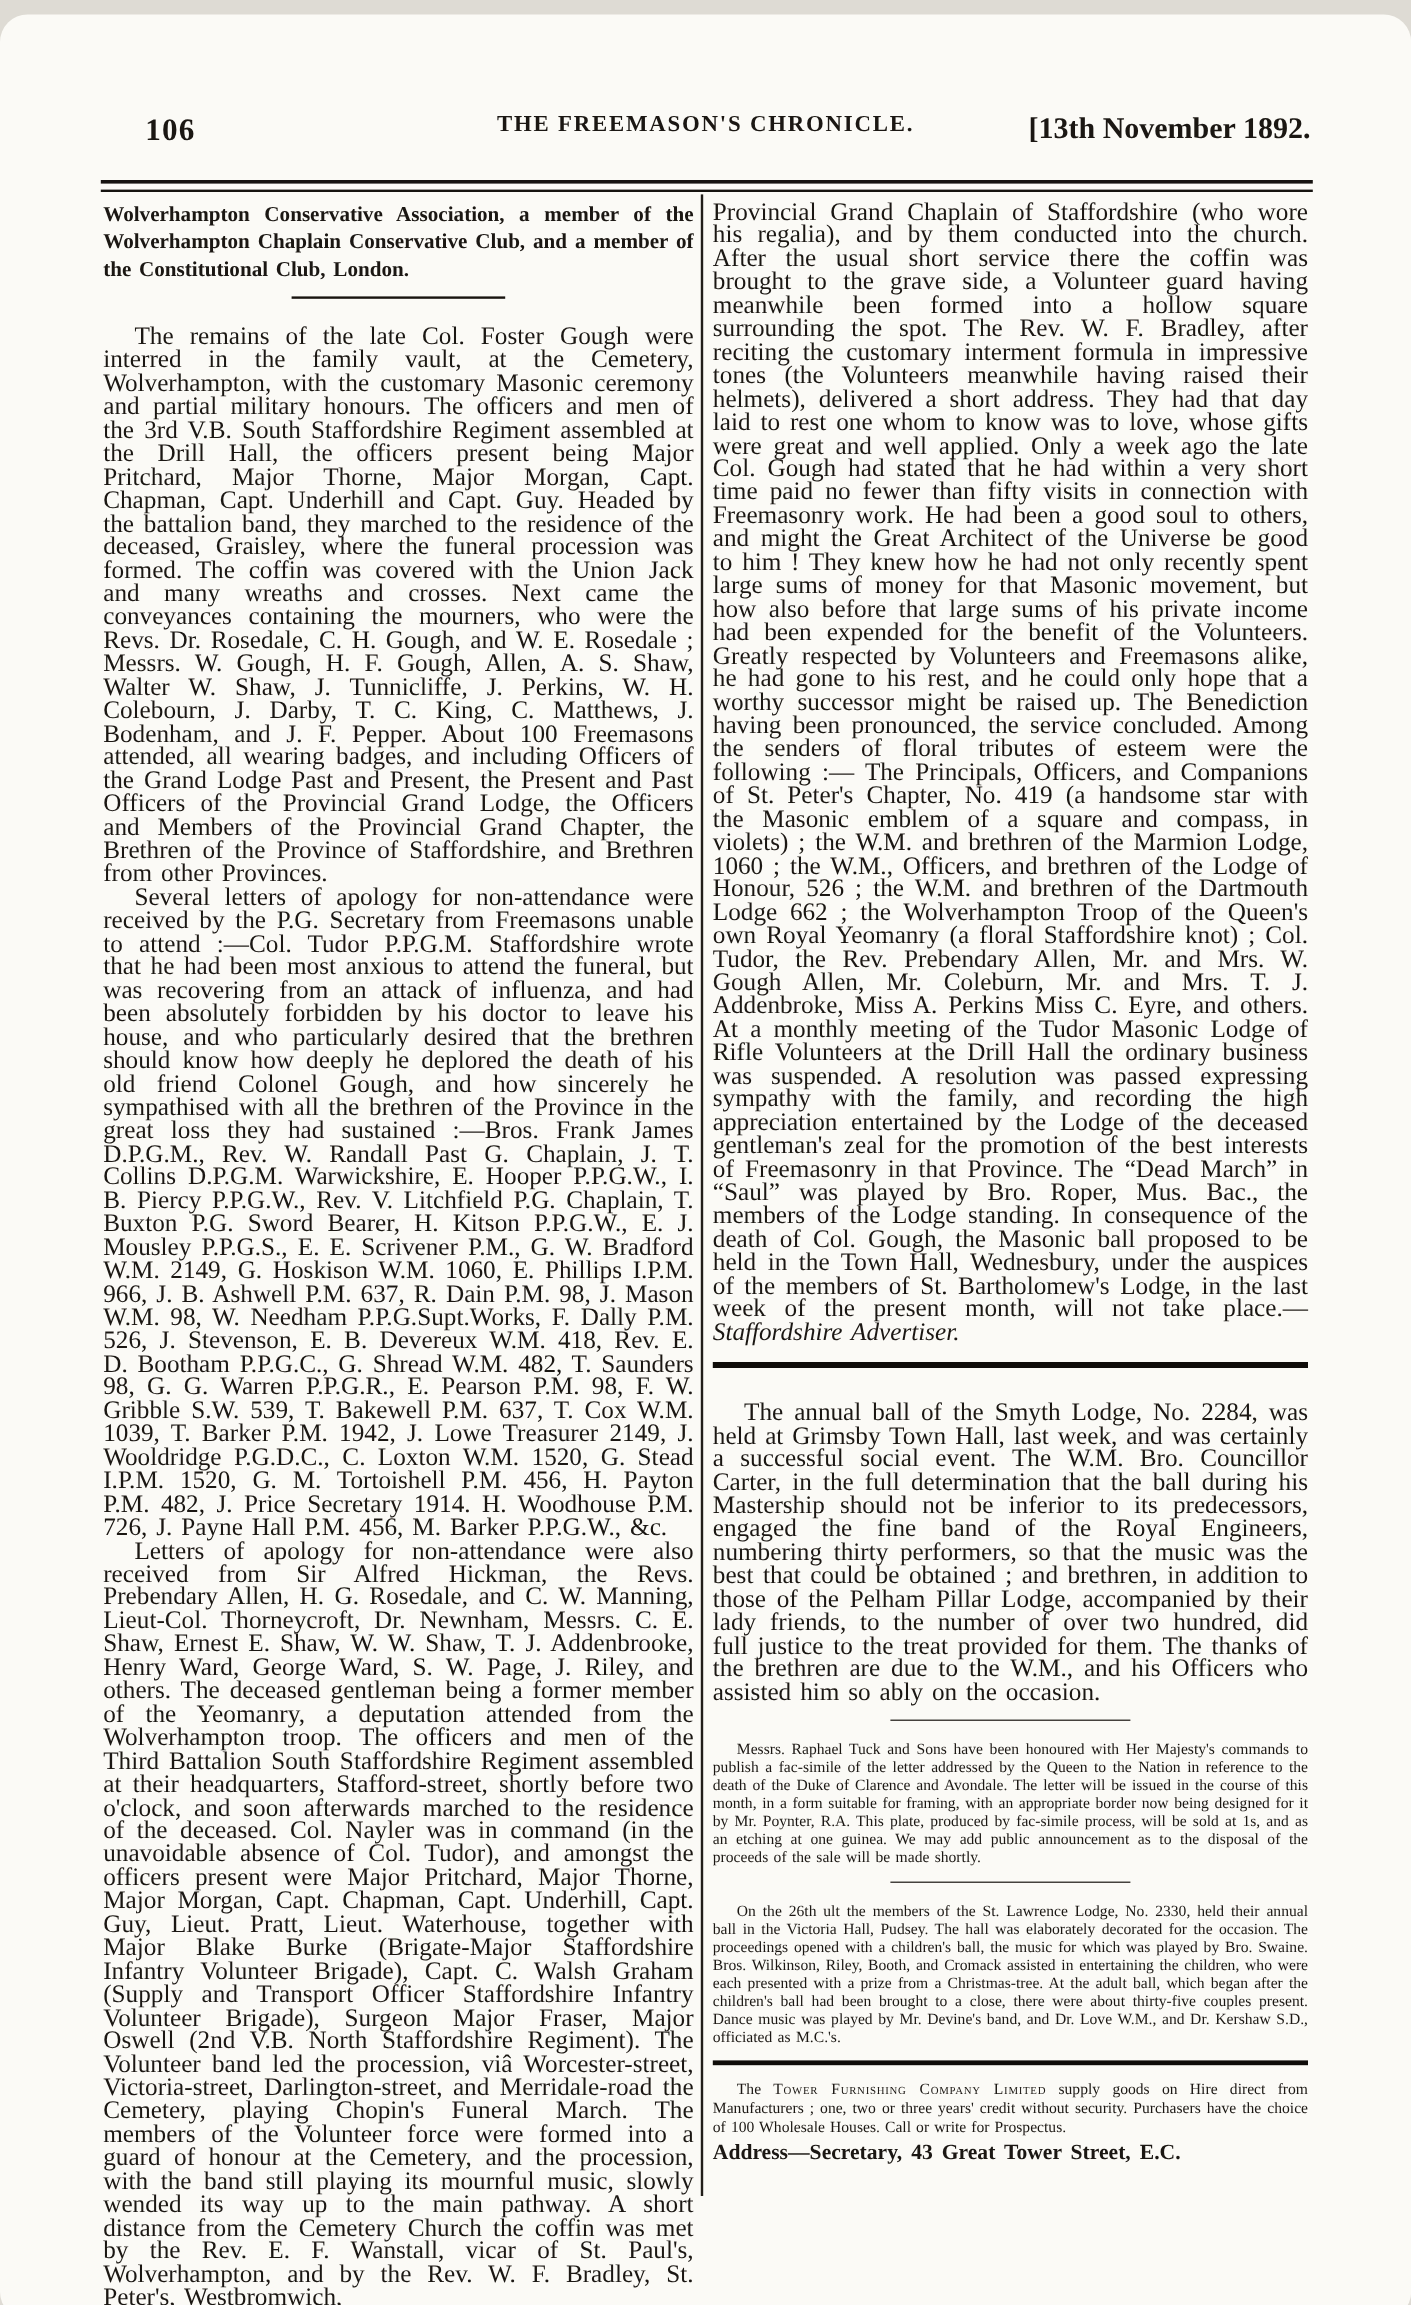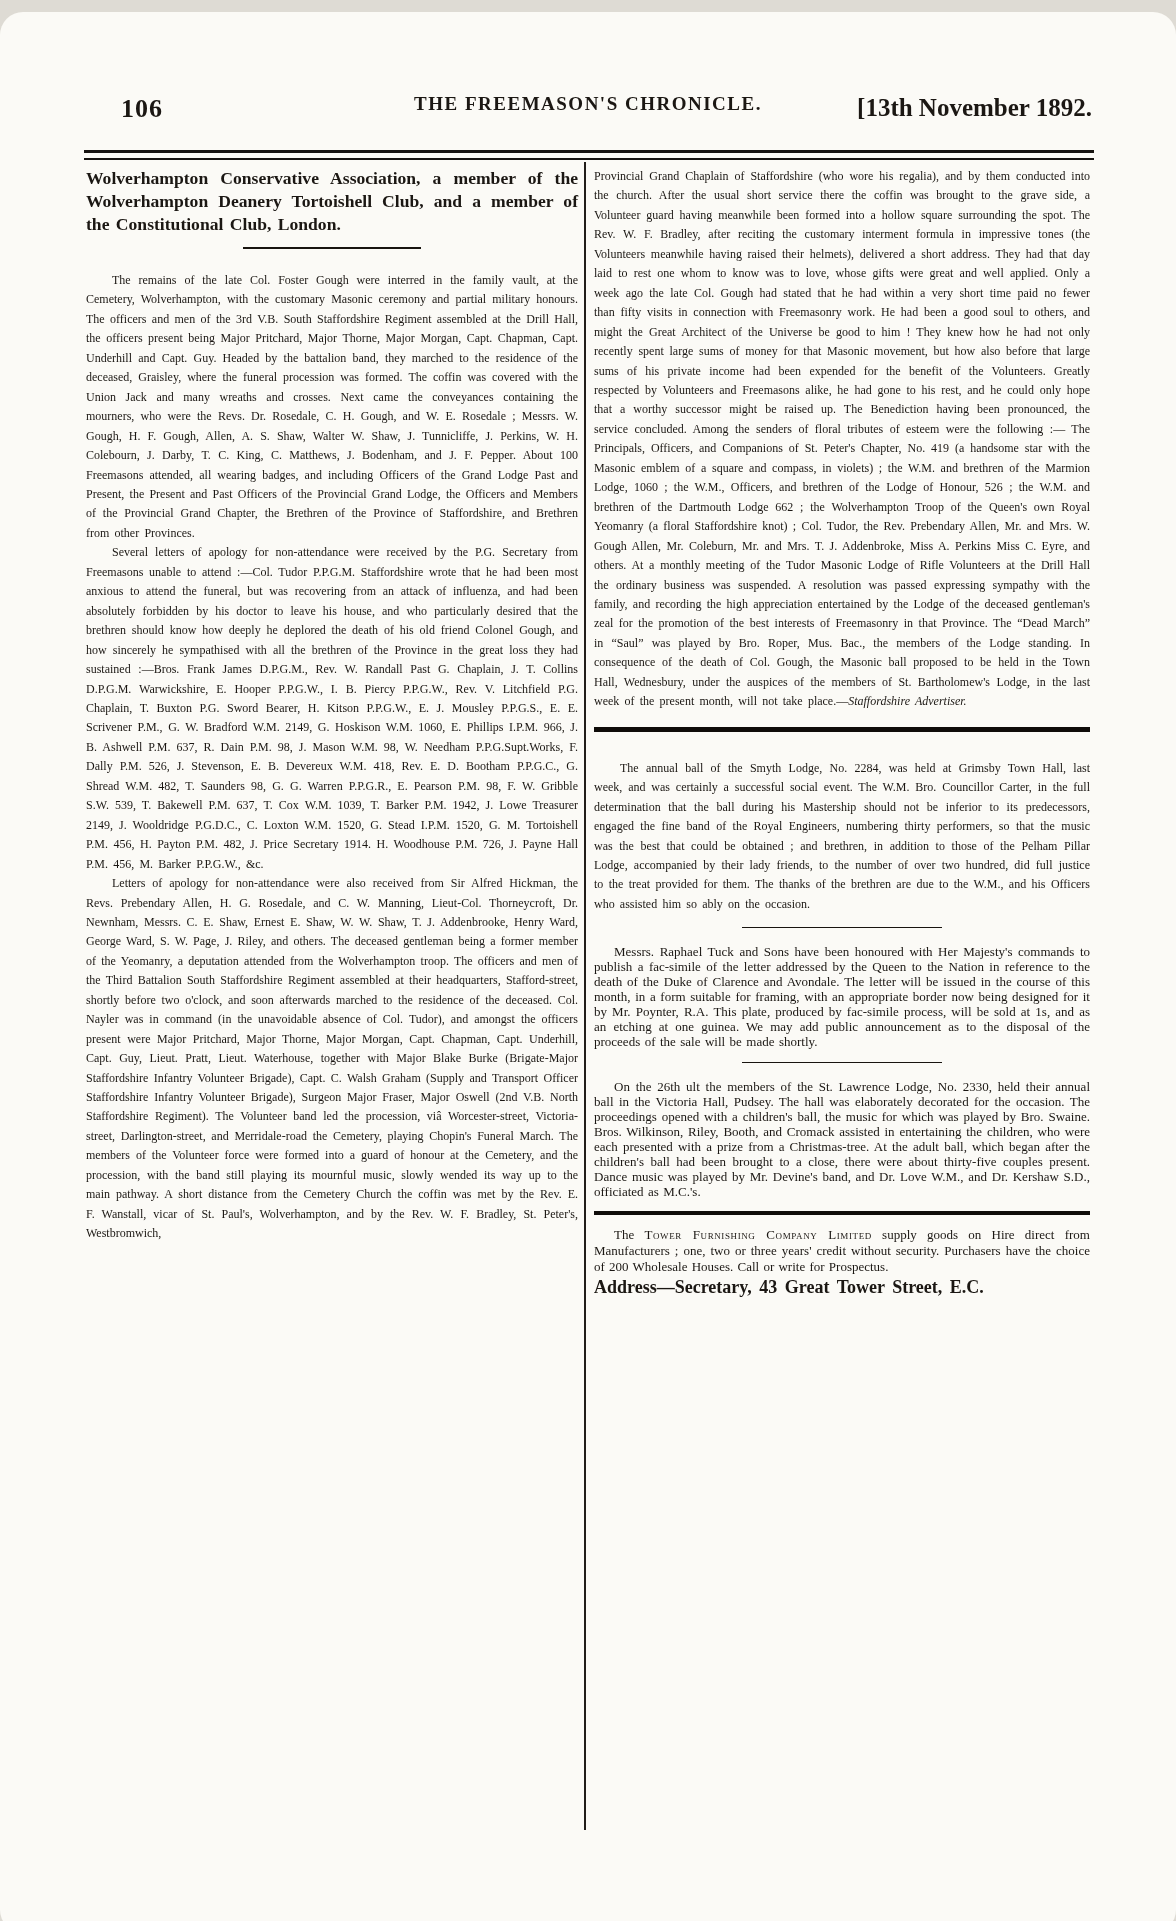--- a/index.html
+++ b/index.html
@@ -35,21 +35,21 @@
   
   .v-divider {
     position:absolute; left:584px; top:150px; height:1668px; width:2px;
     background:#211d19;
   }
   .col-left  { position:absolute; left:86px;  top:155px; width:492px; }
   .col-right { position:absolute; left:594px; top:155px; width:496px; }
 
   p { margin:0; }
   .bt {
-    font-size:12px; line-height:19.45px;
+    font-size:21px; line-height:19.45px;
     text-align:justify; word-spacing:2.2px;
   }
   .lead-bold {
     font-weight:700; font-size:17.6px; line-height:23px;
     text-align:justify; word-spacing:2px;
   }
   .sm {
     font-size:13px; line-height:15px;
     text-align:justify; word-spacing:1.2px;
   }
@@ -92,21 +92,21 @@
 <div class="page">
 
   <div class="masthead-num">106</div>
   <div class="masthead-title">THE FREEMASON'S CHRONICLE.</div>
   <div class="masthead-date">[13th November 1892.</div>
   <div class="rule-double"></div>
 
   <div class="v-divider"></div>
 
   <div class="col-left">
-    <p class="lead-bold gap-after-lead">Wolverhampton Conservative Association, a member of the Wolverhampton Deanery Tortoishell Club, and a member of the Constitutional Club, London.</p>
+    <p class="lead-bold gap-after-lead">Wolverhampton Conservative Association, a member of the Wolverhampton Chaplain Conservative Club, and a member of the Constitutional Club, London.</p>
     <div class="center-rule"></div>
     <p class="bt indent">The remains of the late Col. Foster Gough were interred in the family vault, at the Cemetery, Wolverhampton, with the customary Masonic ceremony and partial military honours.  The officers and men of the 3rd V.B. South Staffordshire Regiment assembled at the Drill Hall, the officers present being Major Pritchard, Major Thorne, Major Morgan, Capt. Chapman, Capt. Underhill and Capt. Guy.  Headed by the battalion band, they marched to the residence of the deceased, Graisley, where the funeral procession was formed.  The coffin was covered with the Union Jack and many wreaths and crosses.  Next came the conveyances containing the mourners, who were the Revs. Dr. Rosedale, C. H. Gough, and W. E. Rosedale ; Messrs. W. Gough, H. F. Gough, Allen, A. S. Shaw, Walter W. Shaw, J. Tunnicliffe, J. Perkins, W. H. Colebourn, J. Darby, T. C. King, C. Matthews, J. Bodenham, and J. F. Pepper.  About 100 Freemasons attended, all wearing badges, and including Officers of the Grand Lodge Past and Present, the Present and Past Officers of the Provincial Grand Lodge, the Officers and Members of the Provincial Grand Chapter, the Brethren of the Province of Staffordshire, and Brethren from other Provinces.</p>
     <p class="bt indent">Several letters of apology for non-attendance were received by the P.G. Secretary from Freemasons unable to attend :—Col. Tudor P.P.G.M. Staffordshire wrote that he had been most anxious to attend the funeral, but was recovering from an attack of influenza, and had been absolutely forbidden by his doctor to leave his house, and who particularly desired that the brethren should know how deeply he deplored the death of his old friend Colonel Gough, and how sincerely he sympathised with all the brethren of the Province in the great loss they had sustained :—Bros. Frank James D.P.G.M., Rev. W. Randall Past G. Chaplain, J. T. Collins D.P.G.M. Warwickshire, E. Hooper P.P.G.W., I. B. Piercy P.P.G.W., Rev. V. Litchfield P.G. Chaplain, T. Buxton P.G. Sword Bearer, H. Kitson P.P.G.W., E. J. Mousley P.P.G.S., E. E. Scrivener P.M., G. W. Bradford W.M. 2149, G. Hoskison W.M. 1060, E. Phillips I.P.M. 966, J. B. Ashwell P.M. 637, R. Dain P.M. 98, J. Mason W.M. 98, W. Needham P.P.G.Supt.Works, F. Dally P.M. 526, J. Stevenson, E. B. Devereux W.M. 418, Rev. E. D. Bootham P.P.G.C., G. Shread W.M. 482, T. Saunders 98, G. G. Warren P.P.G.R., E. Pearson P.M. 98, F. W. Gribble S.W. 539, T. Bakewell P.M. 637, T. Cox W.M. 1039, T. Barker P.M. 1942, J. Lowe Treasurer 2149, J. Wooldridge P.G.D.C., C. Loxton W.M. 1520, G. Stead I.P.M. 1520, G. M. Tortoishell P.M. 456, H. Payton P.M. 482, J. Price Secretary 1914. H. Woodhouse P.M. 726, J. Payne Hall P.M. 456, M. Barker P.P.G.W., &amp;c.</p>
     <p class="bt indent">Letters of apology for non-attendance were also received from Sir Alfred Hickman, the Revs. Prebendary Allen, H. G. Rosedale, and C. W. Manning, Lieut-Col. Thorneycroft, Dr. Newnham, Messrs. C. E. Shaw, Ernest E. Shaw, W. W. Shaw, T. J. Addenbrooke, Henry Ward, George Ward, S. W. Page, J. Riley, and others.  The deceased gentleman being a former member of the Yeomanry, a deputation attended from the Wolverhampton troop.  The officers and men of the Third Battalion South Staffordshire Regiment assembled at their headquarters, Stafford-street, shortly before two o'clock, and soon afterwards marched to the residence of the deceased.  Col. Nayler was in command (in the unavoidable absence of Col. Tudor), and amongst the officers present were Major Pritchard, Major Thorne, Major Morgan, Capt. Chapman, Capt. Underhill, Capt. Guy, Lieut. Pratt, Lieut. Waterhouse, together with Major Blake Burke (Brigate-Major Staffordshire Infantry Volunteer Brigade), Capt. C. Walsh Graham (Supply and Transport Officer Staffordshire Infantry Volunteer Brigade), Surgeon Major Fraser, Major Oswell (2nd V.B. North Staffordshire Regiment).  The Volunteer band led the procession, viâ Worcester-street, Victoria-street, Darlington-street, and Merridale-road the Cemetery, playing Chopin's Funeral March.  The members of the Volunteer force were formed into a guard of honour at the Cemetery, and the procession, with the band still playing its mournful music, slowly wended its way up to the main pathway.  A short distance from the Cemetery Church the coffin was met by the Rev. E. F. Wanstall, vicar of St. Paul's, Wolverhampton, and by the Rev. W. F. Bradley, St. Peter's, Westbromwich,</p>
   </div>
 
   <div class="col-right">
     <p class="bt"><span>Provincial Grand Chaplain of Staffordshire (who wore his regalia), and by them conducted into the church.  After the usual short service there the coffin was brought to the grave side, a Volunteer guard having meanwhile been formed into a hollow square surrounding the spot.  The Rev. W. F. Bradley, after reciting the customary interment formula in impressive tones (the Volunteers meanwhile having raised their helmets), delivered a short address.  They had that day laid to rest one whom to know was to love, whose gifts were great and well applied.  Only a week ago the late Col. Gough had stated that he had within a very short time paid no fewer than fifty visits in connection with Freemasonry work.  He had been a good soul to others, and might the Great Architect of the Universe be good to him !  They knew how he had not only recently spent large sums of money for that Masonic movement, but how also before that large sums of his private income had been expended for the benefit of the Volunteers.  Greatly respected by Volunteers and Freemasons alike, he had gone to his rest, and he could only hope that a worthy successor might be raised up.  The Benediction having been pronounced, the service concluded.  Among the senders of floral tributes of esteem were the following :— The Principals, Officers, and Companions of St. Peter's Chapter, No. 419 (a handsome star with the Masonic emblem of a square and compass, in violets) ; the W.M. and brethren of the Marmion Lodge, 1060 ; the W.M., Officers, and brethren of the Lodge of Honour, 526 ; the W.M. and brethren of the Dartmouth Lodge 662 ; the Wolverhampton Troop of the Queen's own Royal Yeomanry (a floral Staffordshire knot) ; Col. Tudor, the Rev. Prebendary Allen, Mr. and Mrs. W. Gough Allen, Mr. Coleburn, Mr. and Mrs. T. J. Addenbroke, Miss A. Perkins Miss C. Eyre, and others.  At a monthly meeting of the Tudor Masonic Lodge of Rifle Volunteers at the Drill Hall the ordinary business was suspended.  A resolution was passed expressing sympathy with the family, and recording the high appreciation entertained by the Lodge of the deceased gentleman's zeal for the promotion of the best interests of Freemasonry in that Province.  The “Dead March” in “Saul” was played by Bro. Roper, Mus. Bac., the members of the Lodge standing.  In consequence of the death of Col. Gough, the Masonic ball proposed to be held in the Town Hall, Wednesbury, under the auspices of the members of St. Bartholomew's Lodge, in the last week of the present month, will not take place.—</span><span class="italic">Staffordshire Advertiser.</span></p>
 
     <div class="bar-rule"></div>
@@ -116,17 +116,17 @@
     <div class="center-rule-thin"></div>
 
     <p class="sm indent-sm">Messrs. Raphael Tuck and Sons have been honoured with Her Majesty's commands to publish a fac-simile of the letter addressed by the Queen to the Nation in reference to the death of the Duke of Clarence and Avondale.  The letter will be issued in the course of this month, in a form suitable for framing, with an appropriate border now being designed for it by Mr. Poynter, R.A.  This plate, produced by fac-simile process, will be sold at 1s, and as an etching at one guinea.  We may add public announcement as to the disposal of the proceeds of the sale will be made shortly.</p>
 
     <div class="center-rule-thin"></div>
 
     <p class="sm indent-sm">On the 26th ult the members of the St. Lawrence Lodge, No. 2330, held their annual ball in the Victoria Hall, Pudsey.  The hall was elaborately decorated for the occasion.  The proceedings opened with a children's ball, the music for which was played by Bro. Swaine. Bros. Wilkinson, Riley, Booth, and Cromack assisted in entertaining the children, who were each presented with a prize from a Christmas-tree.  At the adult ball, which began after the children's ball had been brought to a close, there were about thirty-five couples present.  Dance music was played by Mr. Devine's band, and Dr. Love W.M., and Dr. Kershaw S.D., officiated as M.C.'s.</p>
 
     <div class="bar-rule-2"></div>
 
-    <p class="xs indent-sm"><span>The </span><span class="smallcaps">Tower Furnishing Company Limited</span><span> supply goods on Hire direct from Manufacturers ; one, two or three years' credit without security.  Purchasers have the choice of 200 Wholesale Houses.  Call or write for Prospectus.</span></p>
+    <p class="xs indent-sm"><span>The </span><span class="smallcaps">Tower Furnishing Company Limited</span><span> supply goods on Hire direct from Manufacturers ; one, two or three years' credit without security.  Purchasers have the choice of 100 Wholesale Houses.  Call or write for Prospectus.</span></p>
     <p class="xs ad-address">Address—Secretary, 43 Great Tower Street, E.C.</p>
   </div>
 
 </div>
 
 </body></html>

